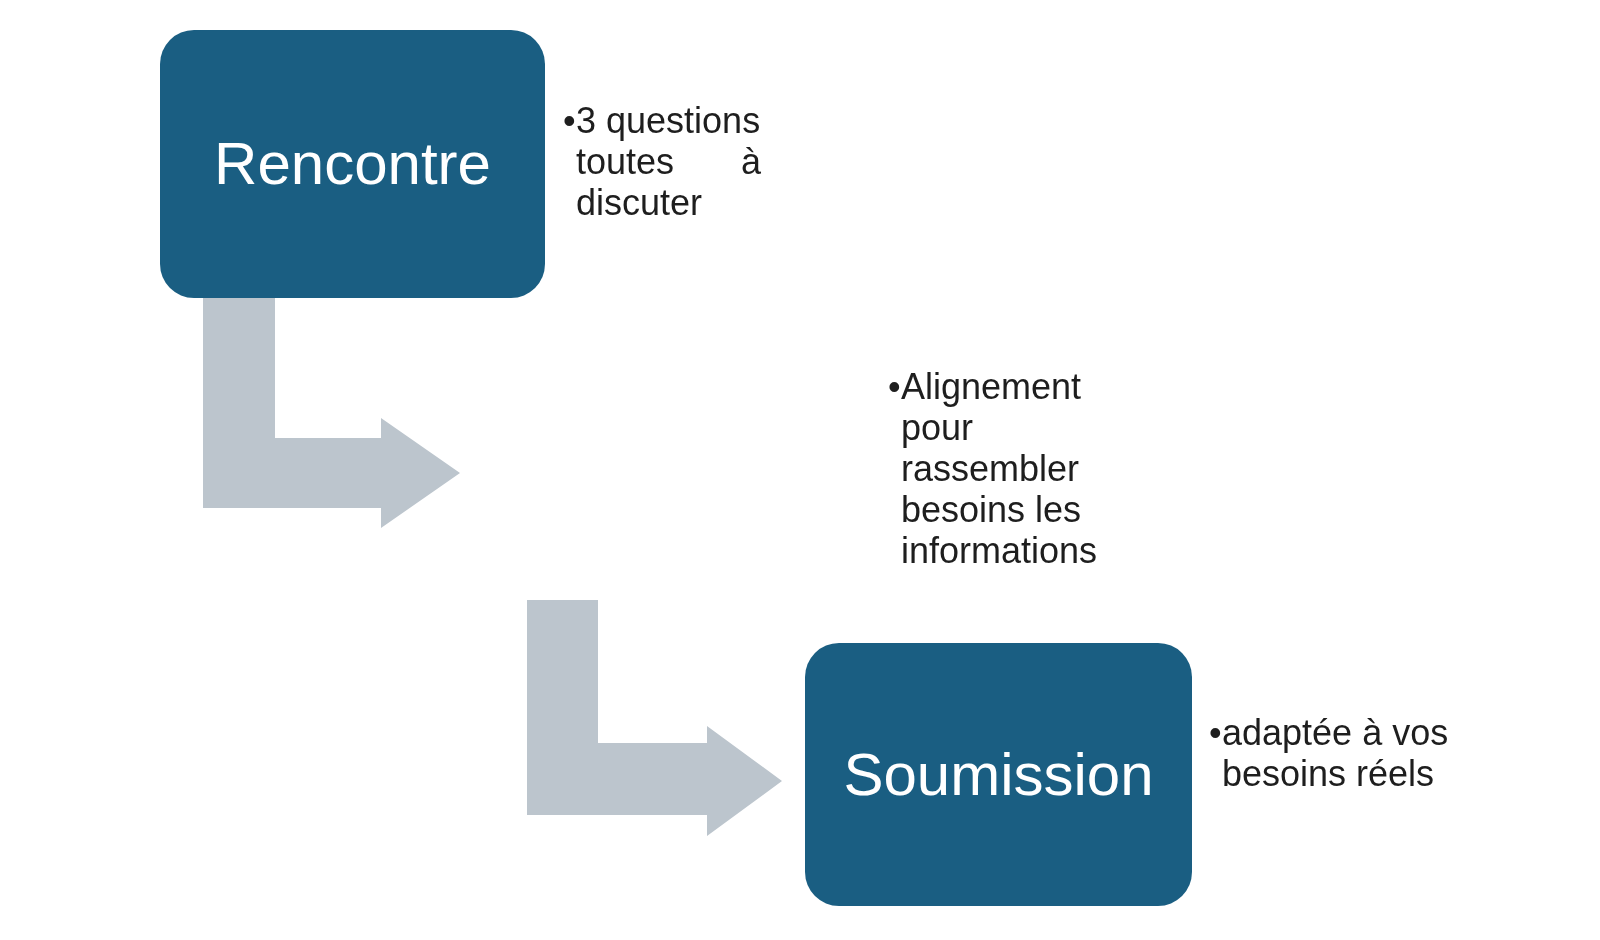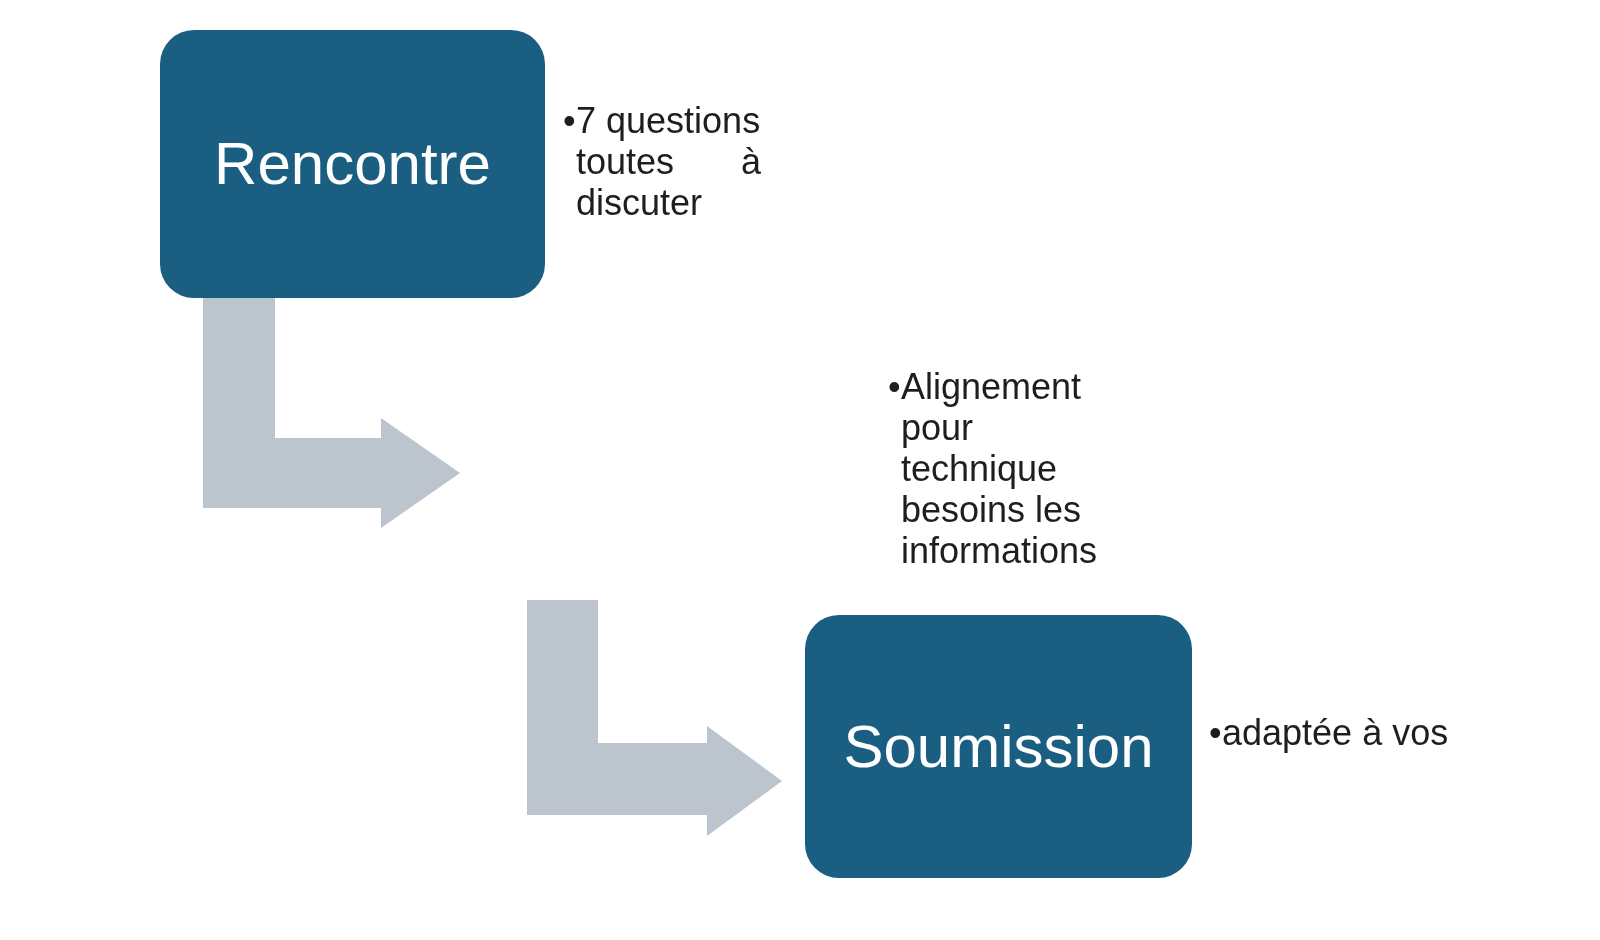--- a/index.html
+++ b/index.html
@@ -38,21 +38,21 @@
     padding: 0 10px;
   }
   .box-title {
     color: var(--title);
     font-size: 60px;
     line-height: 1.2;
     font-weight: 400;
   }
   .box1 { left: 160px; top: 30px;  width: 385px; height: 268px; }
   .box2 { left: 482px; top: 336px; width: 386px; height: 266px; }
-  .box3 { left: 805px; top: 615px; width: 387px; height: 263px; }
+  .box3 { left: 805px; top: 643px; width: 387px; height: 263px; }
   .bullet {
     position: absolute;
     z-index: 2;
     color: var(--text);
     font-size: 36px;
     line-height: 41px;
     padding-left: 13px;
   }
   .bullet .dot {
     position: absolute;
@@ -83,32 +83,33 @@
     <div class="box-title">Rencontre</div>
   </div>
 
 
   <div class="box box3">
     <div class="box-title">Soumission</div>
   </div>
 
   <div class="bullet bullet1">
     <span class="dot">•</span>
-    <div class="line">7 questions</div>
+    <div class="line">3 questions</div>
     <div class="line jfull">toutes à</div>
     <div class="line">discuter</div>
   </div>
 
   <div class="bullet bullet2">
     <span class="dot">•</span>
     <div class="line">Alignement</div>
     <div class="line">pour</div>
-    <div class="line">technique</div>
+    <div class="line">rassembler</div>
     <div class="line">besoins les</div>
     <div class="line">informations</div>
   </div>
 
   <div class="bullet bullet3">
     <span class="dot">•</span>
     <div class="line">adaptée à vos</div>
+    <div class="line">besoins réels</div>
   </div>
 
 </div>
 
 </body></html>

